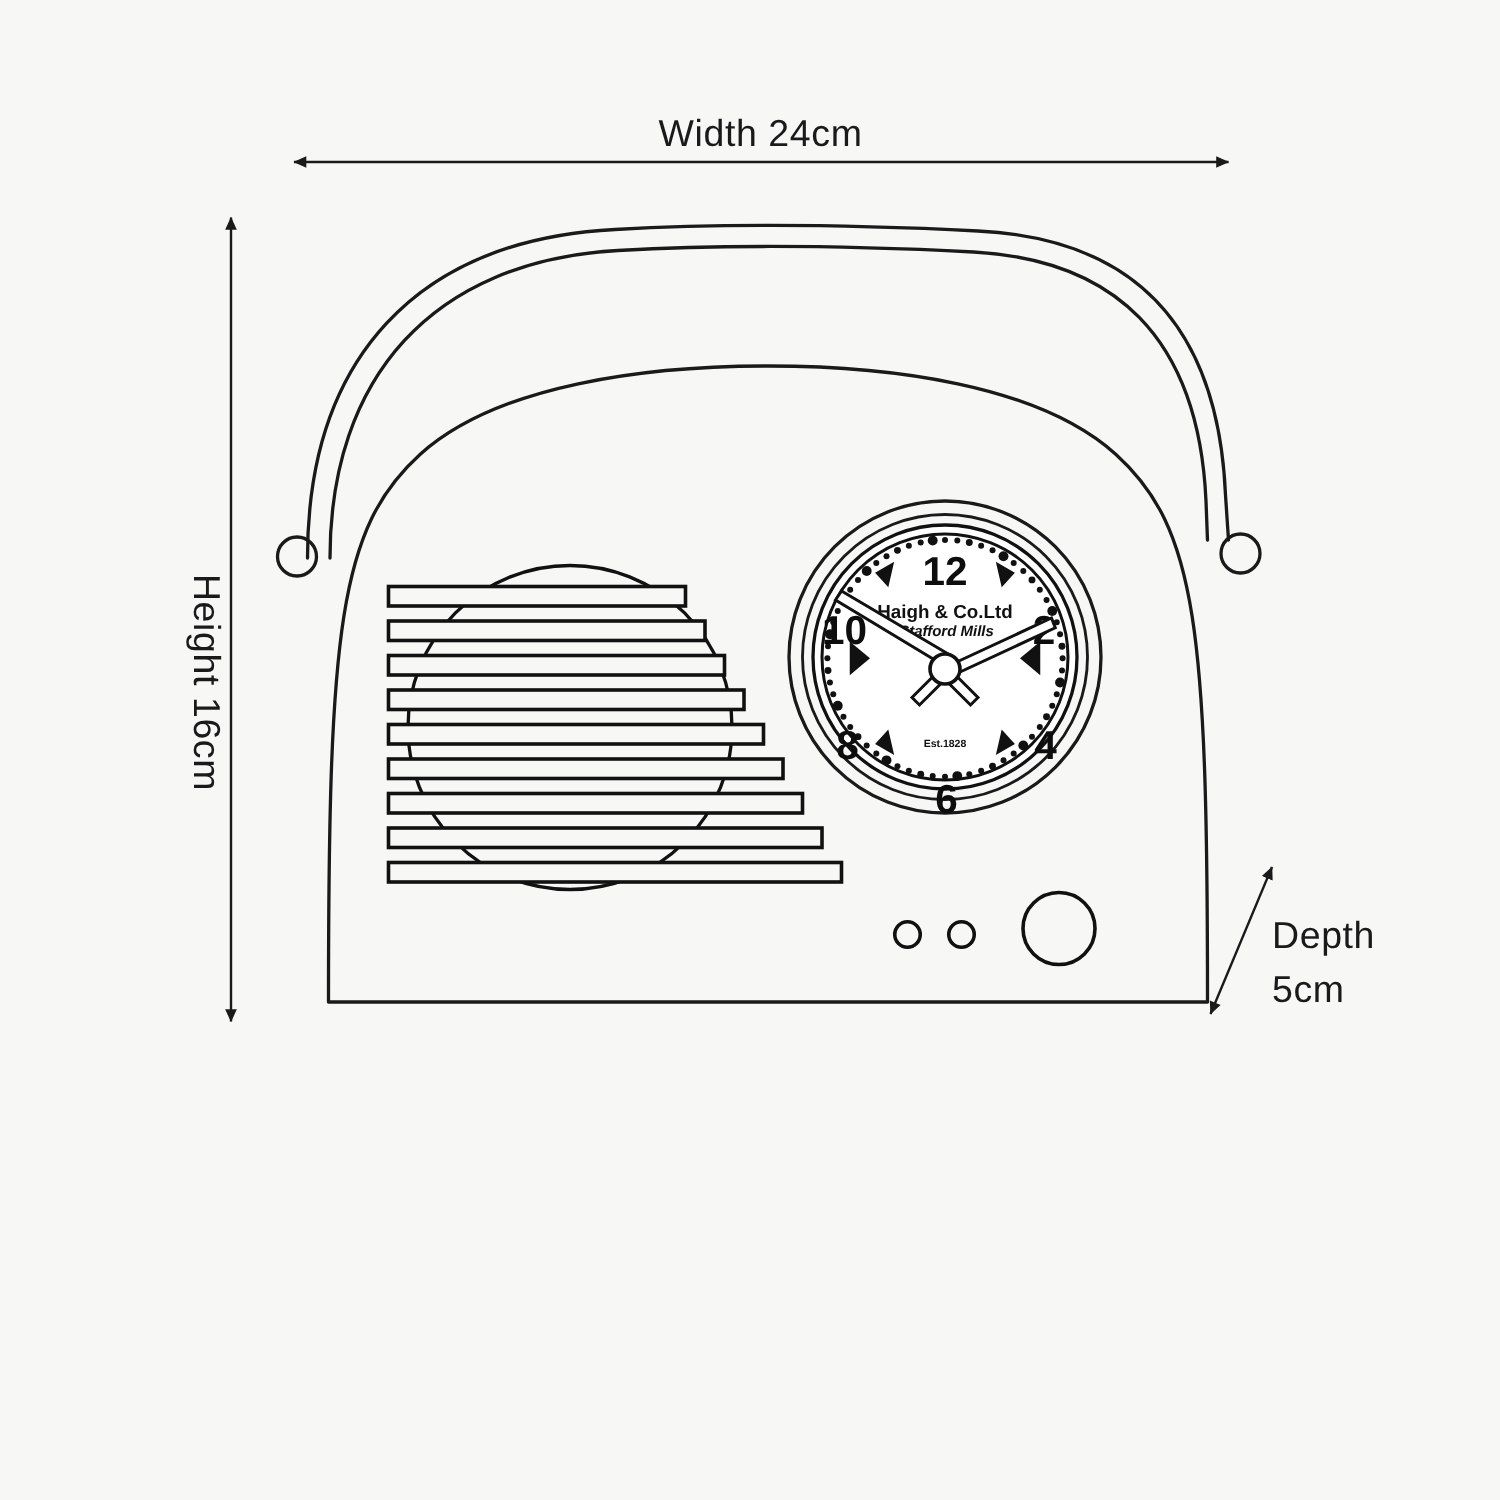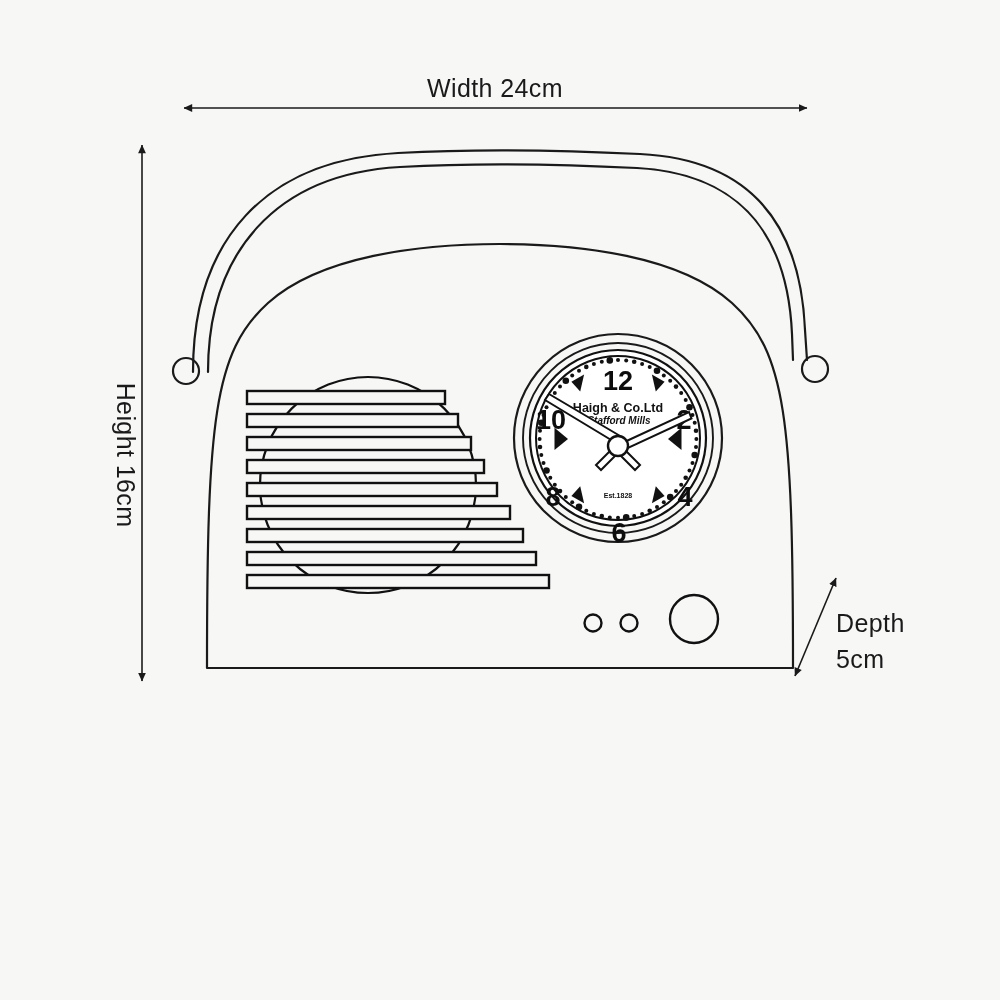--- a/index.html
+++ b/index.html
@@ -9,21 +9,21 @@
   body {
     width: 1000px;
     height: 1000px;
     background: #f7f7f6;
     font-family: "Liberation Sans", sans-serif;
     overflow: hidden;
     position: relative;
   }
   #stage {
     position: absolute;
-    left: 0; top: 0;
+    left: 12px; top: 0;
     width: 876px;
     height: 1000px;
   }
   svg.scene {
     display: block;
     width: 1000px;
     height: 1000px;
   }
   .dim-label {
     font-family: "Liberation Sans", sans-serif;

